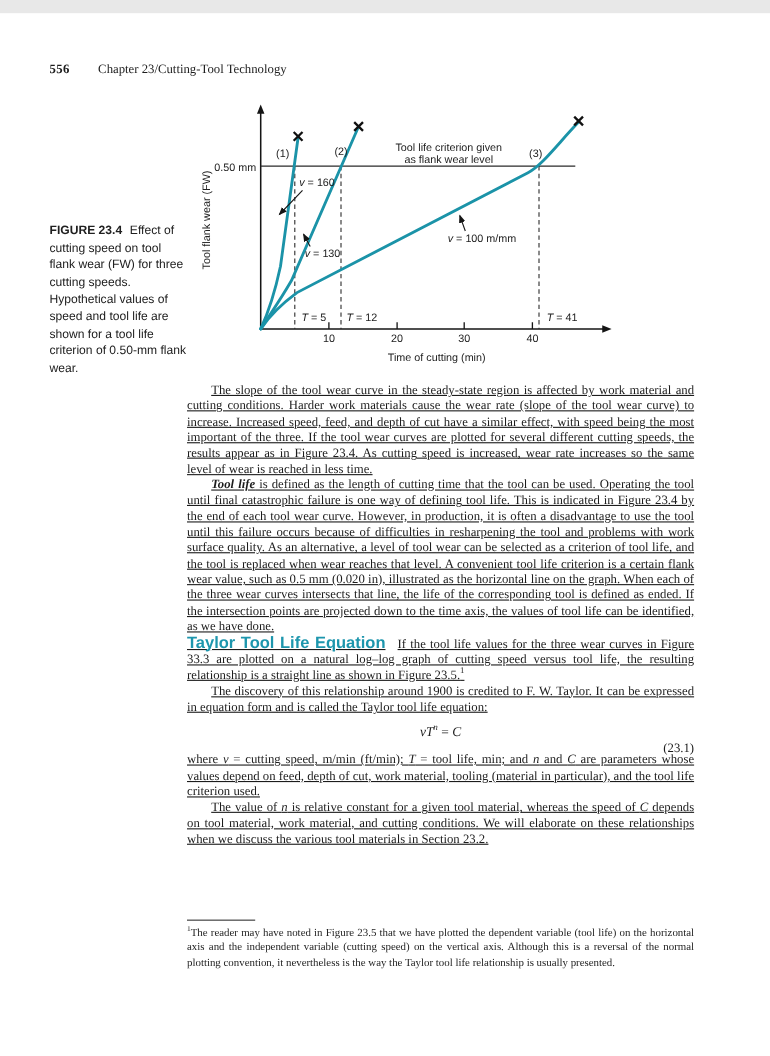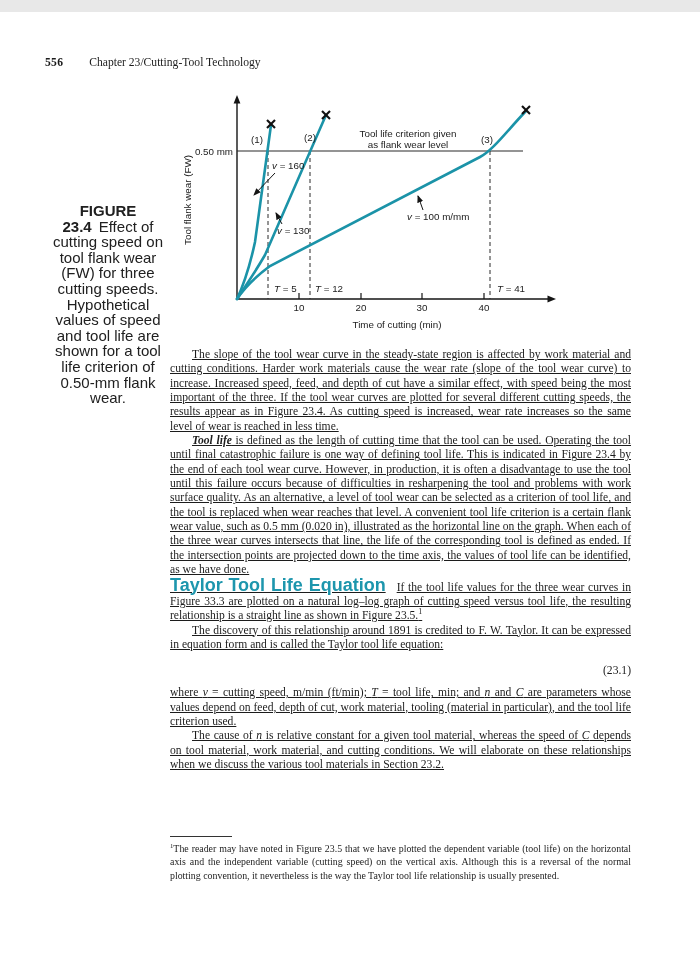--- a/index.html
+++ b/index.html
@@ -7,47 +7,47 @@
     position:relative; width:700px; height:960px; margin:12px auto;
     background:#ffffff; overflow:hidden;
     font-family:"Liberation Serif", serif; color:#1c1c1c;
   }
   .header { position:absolute; top:44px; left:45px; font-size:11.6px; }
   .header .pgnum { font-weight:bold; letter-spacing:.3px; }
   .header .chap { margin-left:23px; }
 
   .fig-caption {
     position:absolute; left:45px; top:191px; width:126px;
-    font-family:"Liberation Sans", sans-serif; font-size:15px;
-    line-height:15.6px; color:#202020; text-align:center;
+    font-family:"Liberation Sans", sans-serif; font-size:11px;
+    line-height:15.6px; color:#202020; text-align:left;
   }
   .fig-caption .fig-label { font-weight:bold; padding-right:7px; }
 
   .chart-svg { position:absolute; left:175px; top:82px; }
   .chart-svg text { font-family:"Liberation Sans", sans-serif; fill:#222; font-size:9.8px; }
 
   .body-col {
     position:absolute; left:170px; top:336px; width:461px;
     font-size:11.6px; line-height:14.35px; text-align:justify;
   }
   .body-col p { margin:0;text-decoration:underline; }
   .ind { text-indent:22px; }
   .sect { margin-top:10px; }
   .sect-head {
     font-family:"Liberation Sans", sans-serif; font-weight:bold;
-    color:#1d96ad; font-size:18px; padding-right:11px;
+    color:#1d96ad; font-size:15px; padding-right:11px;
   }
   sup { font-size:0.68em; line-height:0; vertical-align:super; }
 
   .eq-row { position:relative; margin:8px 0 9px 0; height:17px; }
   .eq-main {
     position:absolute; left:0; right:0; text-align:center;
     font-size:12.2px;
   }
-  .eq-num { position:absolute; right:0; top:4px; font-size:11.6px; }
+  .eq-num { position:absolute; right:0; top:16px; font-size:11.6px; }
 
   .footnote {
     position:absolute; left:170px; top:824px; width:461px;
     font-size:9.9px; line-height:13.3px; text-align:justify; color:#242424;
   }
   .fn-rule { width:62px; border-top:1.2px solid #333; margin-bottom:5px; }
 </style>
 </head>
 <body>
 
@@ -136,26 +136,27 @@
   </svg>
 
   <div class="fig-caption">
     <span class="fig-label">FIGURE 23.4</span><span>Effect of cutting speed on tool flank wear (FW) for three cutting speeds. Hypothetical values of speed and tool life are shown for a tool life criterion of 0.50-mm flank wear.</span>
   </div>
 
   <div class="body-col">
     <p class="ind">The slope of the tool wear curve in the steady-state region is affected by work material and cutting conditions. Harder work materials cause the wear rate (slope of the tool wear curve) to increase. Increased speed, feed, and depth of cut have a similar effect, with speed being the most important of the three. If the tool wear curves are plotted for several different cutting speeds, the results appear as in Figure 23.4. As cutting speed is increased, wear rate increases so the same level of wear is reached in less time.</p>
     <p class="ind"><span style="font-style: italic; font-weight: bold;">Tool life</span><span> is defined as the length of cutting time that the tool can be used. Operating the tool until final catastrophic failure is one way of defining tool life. This is indicated in Figure 23.4 by the end of each tool wear curve. However, in production, it is often a disadvantage to use the tool until this failure occurs because of difficulties in resharpening the tool and problems with work surface quality. As an alternative, a level of tool wear can be selected as a criterion of tool life, and the tool is replaced when wear reaches that level. A convenient tool life criterion is a certain flank wear value, such as 0.5 mm (0.020 in), illustrated as the horizontal line on the graph. When each of the three wear curves intersects that line, the life of the corresponding tool is defined as ended. If the intersection points are projected down to the time axis, the values of tool life can be identified, as we have done.</span></p>
     <p class="sect"><span class="sect-head">Taylor Tool Life Equation</span><span><span>If the tool life values for the three wear curves in Figure 33.3 are plotted on a natural log–log graph of cutting speed versus tool life, the resulting relationship is a straight line as shown in Figure 23.5.</span><sup>1</sup></span></p>
-    <p class="ind">The discovery of this relationship around 1891 is credited to F. W. Taylor. It can be expressed in equation form and is called the Taylor tool life equation:</p>
+    <p class="ind">The discovery of this relationship around 1900 is credited to F. W. Taylor. It can be expressed in equation form and is called the Taylor tool life equation:</p>
     <div class="eq-row">
+      <span class="eq-main"><span style="font-style: italic;">vT</span><sup style="font-style: italic;">n</sup><span> = </span><span style="font-style: italic;">C</span></span>
       <span class="eq-num">(23.1)</span>
     </div>
     <p><span>where </span><span style="font-style: italic;">v</span><span> = cutting speed, m/min (ft/min); </span><span style="font-style: italic;">T</span><span> = tool life, min; and </span><span style="font-style: italic;">n</span><span> and </span><span style="font-style: italic;">C</span><span> are parameters whose values depend on feed, depth of cut, work material, tooling (material in particular), and the tool life criterion used.</span></p>
-    <p class="ind"><span>The cause of </span><span style="font-style: italic;">n</span><span> is relative constant for a given tool material, whereas the speed of </span><span style="font-style: italic;">C</span><span> depends on tool material, work material, and cutting conditions. We will elaborate on these relationships when we discuss the various tool materials in Section 23.2.</span></p>
+    <p class="ind"><span>The value of </span><span style="font-style: italic;">n</span><span> is relative constant for a given tool material, whereas the speed of </span><span style="font-style: italic;">C</span><span> depends on tool material, work material, and cutting conditions. We will elaborate on these relationships when we discuss the various tool materials in Section 23.2.</span></p>
   </div>
 
   <div class="footnote">
     <div class="fn-rule"></div>
     <div><sup>1</sup><span>The reader may have noted in Figure 23.5 that we have plotted the dependent variable (tool life) on the horizontal axis and the independent variable (cutting speed) on the vertical axis. Although this is a reversal of the normal plotting convention, it nevertheless is the way the Taylor tool life relationship is usually presented.</span></div>
   </div>
 
 </div>
 
 </body></html>

